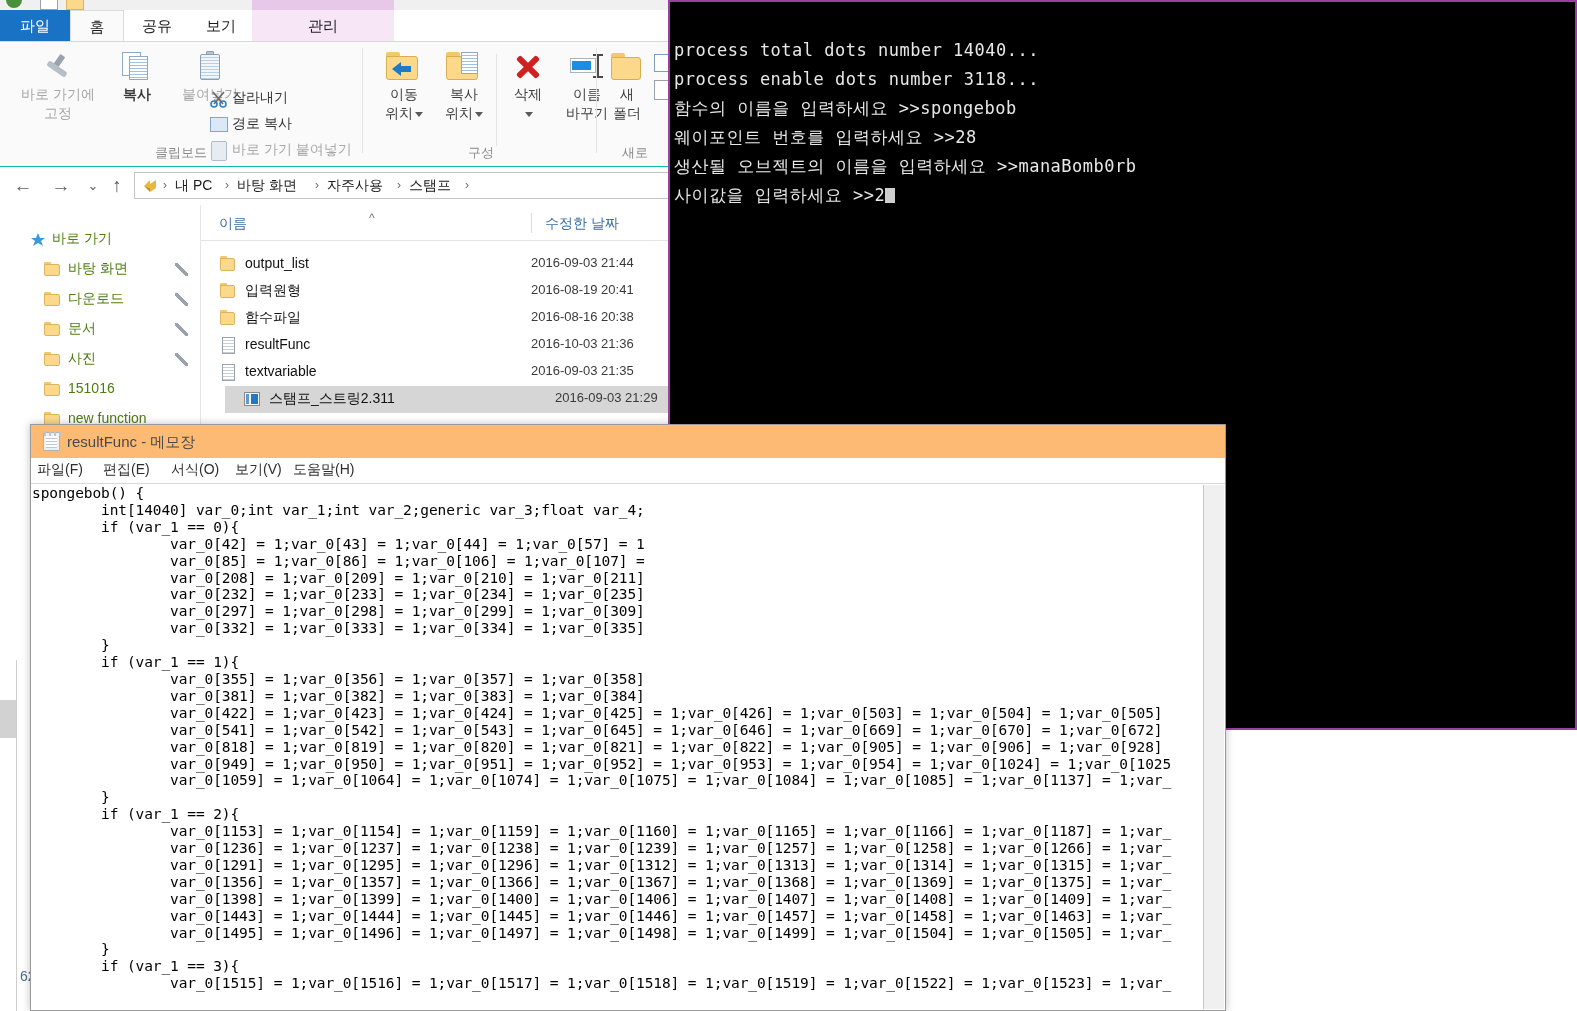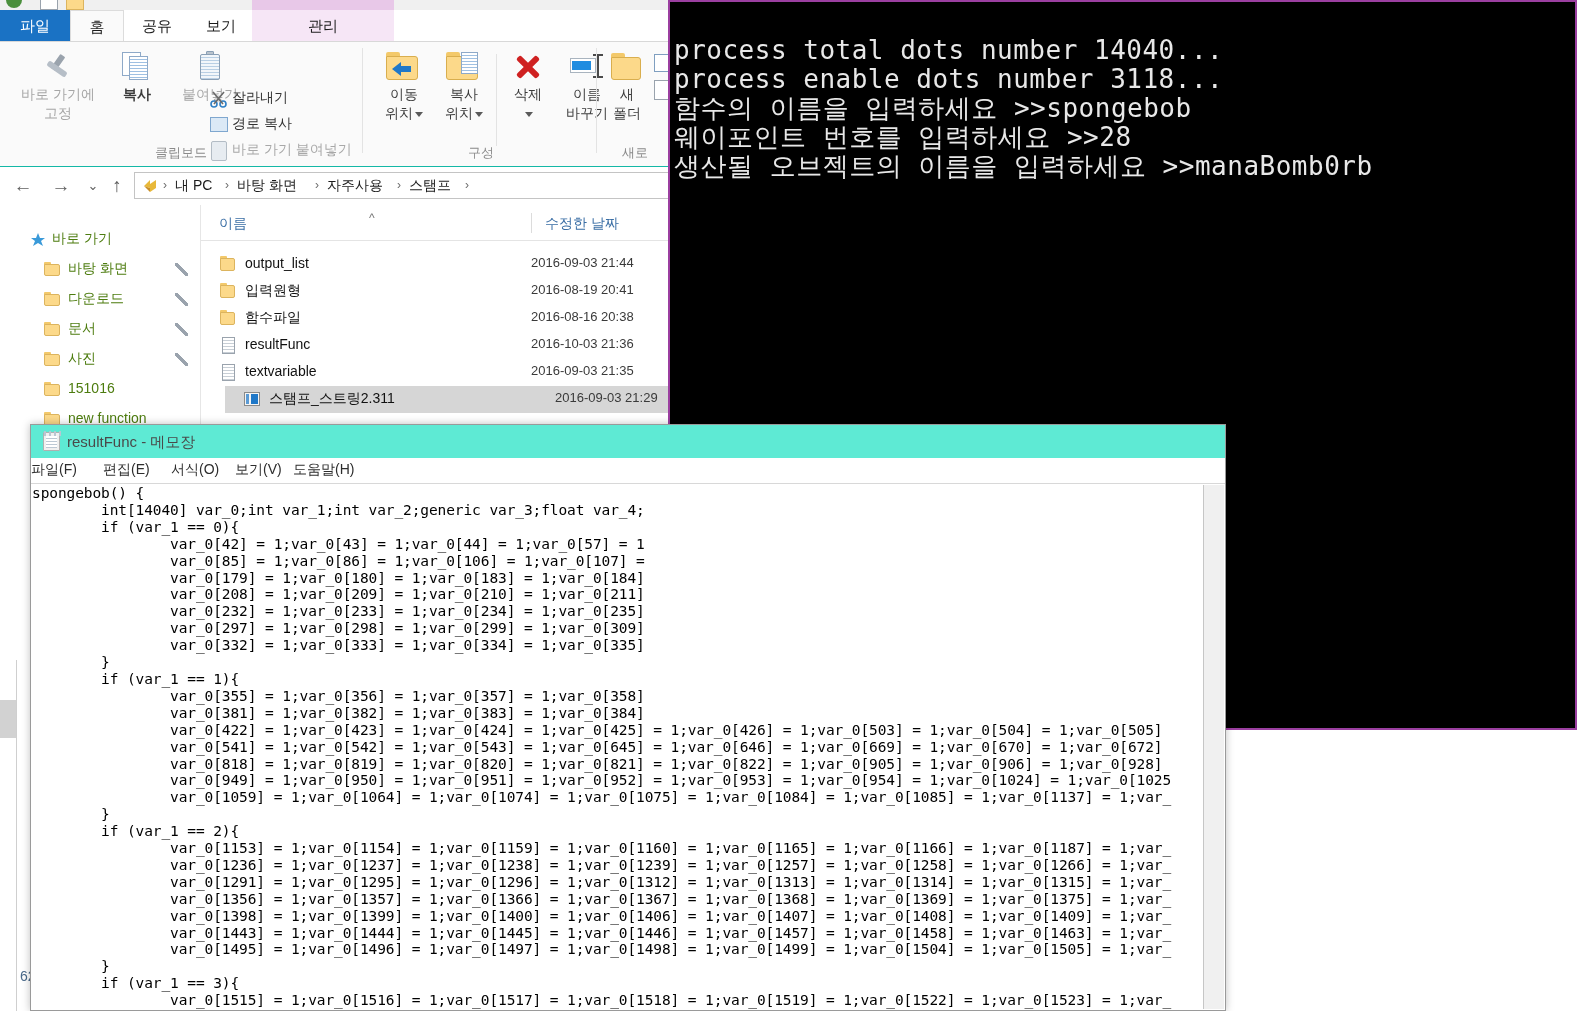--- a/index.html
+++ b/index.html
@@ -158,28 +158,28 @@
   #console{left:668px;top:0;width:909px;height:730px;background:#000000;
            border:2px solid #9b3fa0;box-sizing:border-box;}
   #console-title{position:absolute;left:0;top:0;width:100%;height:30px;background:#a32ba8;}
   #console-title .t{position:absolute;left:46px;top:5px;font-size:16px;color:#ffffff;white-space:nowrap;}
   #console-icon{position:absolute;left:20px;top:7px;width:16px;height:16px;background:#ffffff;
       border:1px solid #cfcfcf;box-sizing:border-box;}
   #console-icon .g{position:absolute;left:1px;top:1px;width:6px;height:12px;background:#2e8b57;}
   #console-body{position:absolute;left:0;top:30px;width:100%;bottom:0;padding:4px 0 0 4px;
       box-sizing:border-box;}
   .cline{font-family:"DejaVu Sans Mono","Liberation Mono",monospace;
-      font-size:26px;line-height:29px;color:#e8e8e8;white-space:pre;letter-spacing:0.5px;}
+      font-size:17px;line-height:29px;color:#e8e8e8;white-space:pre;letter-spacing:0.5px;}
   #caret{display:inline-block;width:10px;height:15px;background:#cfcfcf;vertical-align:-2px;}
 
   
   #notepad{left:30px;top:424px;width:1196px;height:587px;background:#ffffff;
            border:1px solid #9a9a9a;box-sizing:border-box;
            box-shadow:0 0 8px rgba(0,0,0,.25);}
-  #np-title{position:absolute;left:0;top:0;width:100%;height:33px;background:#5eead4;}
+  #np-title{position:absolute;left:0;top:0;width:100%;height:33px;background:#fdba74;}
   #np-title .t{position:absolute;left:36px;top:8px;font-size:15px;color:#4a4a4a;white-space:nowrap;}
   #np-icon{position:absolute;left:12px;top:7px;width:17px;height:19px;background:#f0f0f0;
       border:1px solid #b0b0b0;box-sizing:border-box;border-radius:1px;}
   #np-icon .rings{position:absolute;left:0;top:-2px;width:17px;height:5px;
       background:repeating-linear-gradient(90deg,#b9c6d2 0 2px,transparent 2px 5px);}
   #np-icon .lines{position:absolute;left:2px;top:3px;width:11px;height:12px;
       background:repeating-linear-gradient(#fff 0 2px,#bcc8d4 2px 3px);}
   #np-menu{position:absolute;left:0;top:33px;width:100%;height:26px;background:#ffffff;
       border-bottom:1px solid #d8d8d8;box-sizing:border-box;}
   .mi{position:absolute;top:3px;font-size:14px;color:#2d2d2d;white-space:nowrap;cursor:default;}
@@ -464,45 +464,45 @@
   <div class="abs" id="status-frag">62</div>
 </div>
 
 <div class="abs" id="console">
   <div id="console-body">
     <div class="cline">process total dots number 14040...</div>
     <div class="cline">process enable dots number 3118...</div>
     <div class="cline">함수의 이름을 입력하세요 &gt;&gt;spongebob</div>
     <div class="cline">웨이포인트 번호를 입력하세요 &gt;&gt;28</div>
     <div class="cline">생산될 오브젝트의 이름을 입력하세요 &gt;&gt;manaBomb0rb</div>
+    <div class="cline"><span>사이값을 입력하세요 &gt;&gt;2</span><span id="caret"></span></div>
   </div>
 </div>
 
 <div class="abs" id="notepad">
   <div id="np-title">
     <div id="np-icon">
         <div class="rings"></div>
         <div class="lines"></div>
       </div>
     <div class="t">resultFunc - 메모장</div>
   </div>
   <div id="np-menu">
-    <div class="mi" style="left:0;">파일(F)</div>
+    <div class="mi" style="left:6px;">파일(F)</div>
     <div class="mi" style="left:72px;">편집(E)</div>
     <div class="mi" style="left:140px;">서식(O)</div>
     <div class="mi" style="left:204px;">보기(V)</div>
     <div class="mi" style="left:262px;">도움말(H)</div>
   </div>
   <div id="np-text">
     <div class="tline">spongebob() {</div>
     <div class="tline">        int[14040] var_0;int var_1;int var_2;generic var_3;float var_4;</div>
     <div class="tline">        if (var_1 == 0){</div>
     <div class="tline">                var_0[42] = 1;var_0[43] = 1;var_0[44] = 1;var_0[57] = 1</div>
     <div class="tline">                var_0[85] = 1;var_0[86] = 1;var_0[106] = 1;var_0[107] =</div>
-    <div class="tline">                var_0[179] = 1;var_0[180] = 1;var_0[183] = 1;var_0[184]</div>
     <div class="tline">                var_0[208] = 1;var_0[209] = 1;var_0[210] = 1;var_0[211]</div>
     <div class="tline">                var_0[232] = 1;var_0[233] = 1;var_0[234] = 1;var_0[235]</div>
     <div class="tline">                var_0[297] = 1;var_0[298] = 1;var_0[299] = 1;var_0[309]</div>
     <div class="tline">                var_0[332] = 1;var_0[333] = 1;var_0[334] = 1;var_0[335]</div>
     <div class="tline">        }</div>
     <div class="tline">        if (var_1 == 1){</div>
     <div class="tline">                var_0[355] = 1;var_0[356] = 1;var_0[357] = 1;var_0[358]</div>
     <div class="tline">                var_0[381] = 1;var_0[382] = 1;var_0[383] = 1;var_0[384]</div>
     <div class="tline">                var_0[422] = 1;var_0[423] = 1;var_0[424] = 1;var_0[425] = 1;var_0[426] = 1;var_0[503] = 1;var_0[504] = 1;var_0[505]</div>
     <div class="tline">                var_0[541] = 1;var_0[542] = 1;var_0[543] = 1;var_0[645] = 1;var_0[646] = 1;var_0[669] = 1;var_0[670] = 1;var_0[672]</div>

